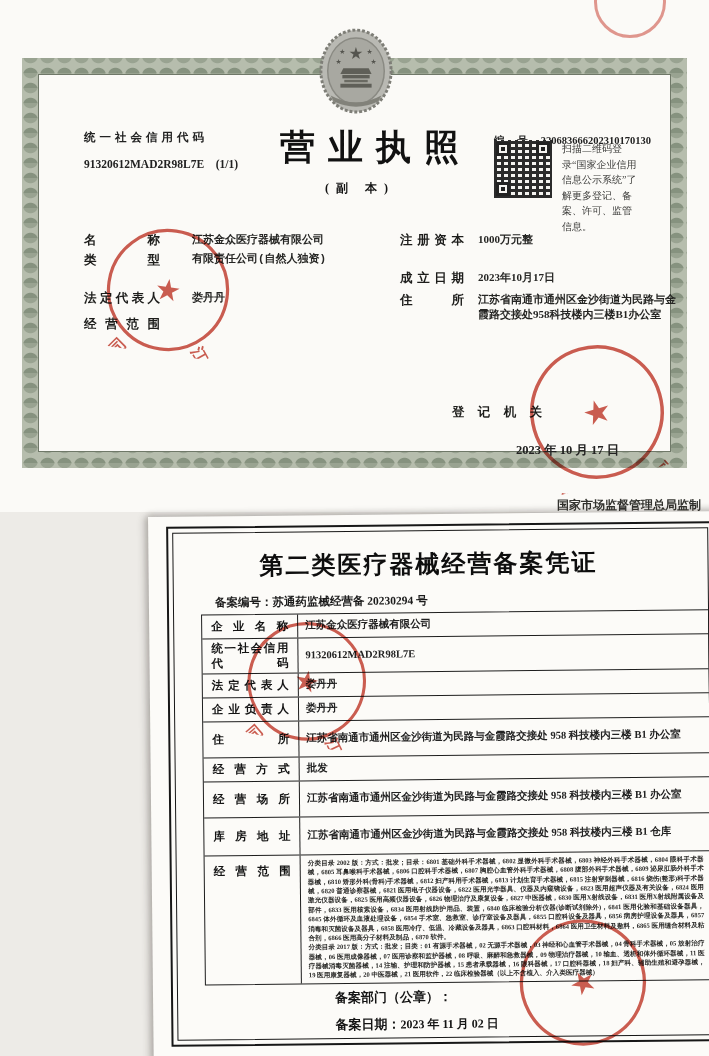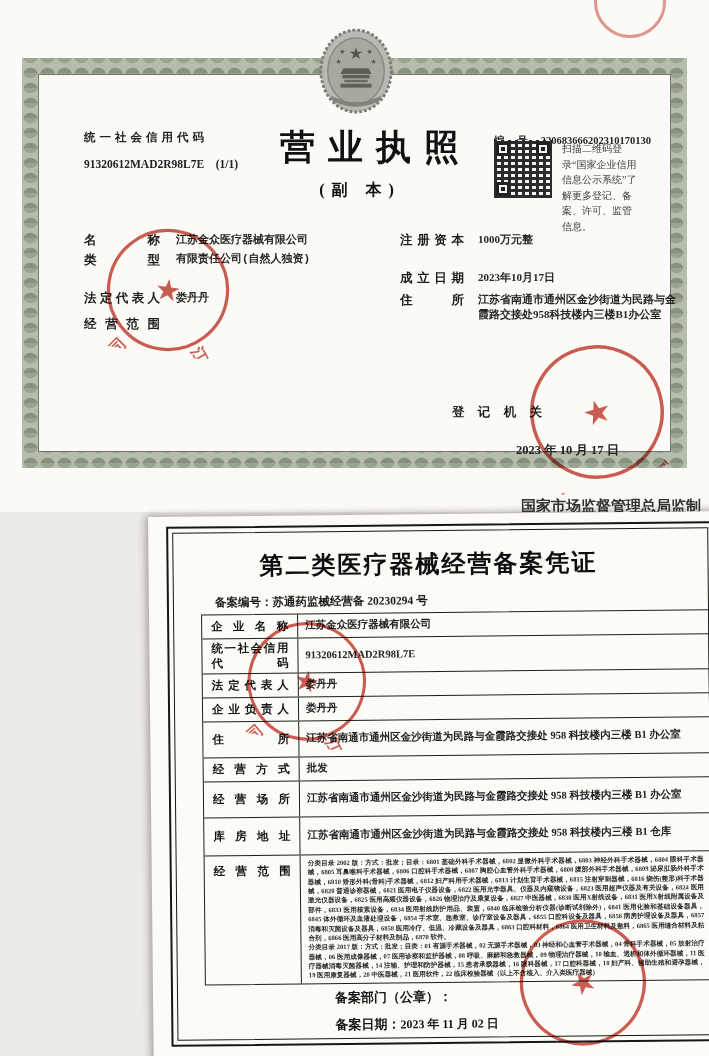--- a/index.html
+++ b/index.html
@@ -19,44 +19,44 @@
     background:#fbfaf7; border:1.5px solid #6f7868; box-shadow:0 0 0 1px #fbfaf7 inset; }
   .emblem { position:absolute; left:317px; top:26px; width:78px; height:94px; }
   .corner-seal { position:absolute; left:594px; top:-34px; width:72px; height:72px;
     border:3px solid rgba(197,57,44,.65); border-radius:50%; opacity:.8; }
 
   .credit-label { position:absolute; left:84px; top:130px; font-size:11.5px; font-weight:bold; letter-spacing:4px; color:#222; }
   .credit-code  { position:absolute; left:84px; top:158px; font-size:11.5px; font-weight:600; color:#222; }
   .lic-title    { position:absolute; left:244px; top:124px; width:264px; text-align:center;
                   font-size:35px; font-weight:bold; letter-spacing:13px; color:#111; }
   .lic-subtitle { position:absolute; left:228px; top:180px; width:264px; text-align:center;
-                  font-size:16px; font-weight:bold; letter-spacing:7px; color:#111; }
+                  font-size:12px; font-weight:bold; letter-spacing:7px; color:#111; }
   .serial { position:absolute; left:494px; top:122px; font-size:10.5px; font-weight:bold; color:#222;margin-top:12px; }
   .serial .s-lbl { letter-spacing:5px; margin-right:8px; }
 
   .qr { position:absolute; left:494px; top:140px; width:58px; height:58px; background:
         repeating-linear-gradient(0deg,#2b2b2b 0 3px,transparent 3px 6px),
         repeating-linear-gradient(90deg,#2b2b2b 0 3px,#f5f4f1 3px 7px); }
   .qr .finder { position:absolute; width:14px; height:14px; background:#f5f4f1; border:3px solid #222; }
   .qr .finder::after { content:""; position:absolute; left:2px; top:2px; width:4px; height:4px; background:#222; }
   .qr-caption { position:absolute; left:562px; top:141px; width:76px; font-size:10px; line-height:1.55; color:#3c3c3a; }
 
   .f-row { position:absolute; display:flex; }
   .f-lbl { display:inline-block; font-weight:bold; color:#1d1d1b; font-size:12.5px;
            text-align:justify; text-align-last:justify; flex:none; }
   .f-val { font-size:11px; font-weight:600; color:#262624; line-height:1.35; }
-  .w76 { width:76px; margin-right:16px; }
+  .w76 { width:76px; margin-right:32px; }
   .w64 { width:64px; margin-right:14px; }
   .scope1 { width:234px; text-align:justify; font-size:10px; line-height:1.34; }
   .addr1 { width:200px; }
 
   .reg-organ { position:absolute; left:452px; top:404px; }
   .issue-date { position:absolute; left:516px; top:442px; font-size:12.5px; font-weight:600; color:#222; z-index:6; }
   .foot-l { position:absolute; left:8px; top:497px; font-size:9.5px; font-weight:bold; color:#33332f;margin-top:45px; }
-  .foot-r { position:absolute; right:8px; top:497px; font-size:15px; font-weight:bold; color:#33332f;text-align:right; }
+  .foot-r { position:absolute; right:8px; top:497px; font-size:12px; font-weight:bold; color:#33332f;text-align:right; }
 
   
   .seal { position:absolute; color:#c23a2c; opacity:.82; mix-blend-mode:multiply; z-index:5; }
   .seal text { fill:currentColor; }
   .seal .ring { stroke:currentColor; }
   .seal-text { font-size:25px; font-weight:bold; letter-spacing:4px; font-family:"Liberation Serif",serif; }
   .seal-star { font-size:46px; }
 
   
   .page2 { position:absolute; left:148px; top:514px; width:576px; height:546px; background:#fcfbf8;

